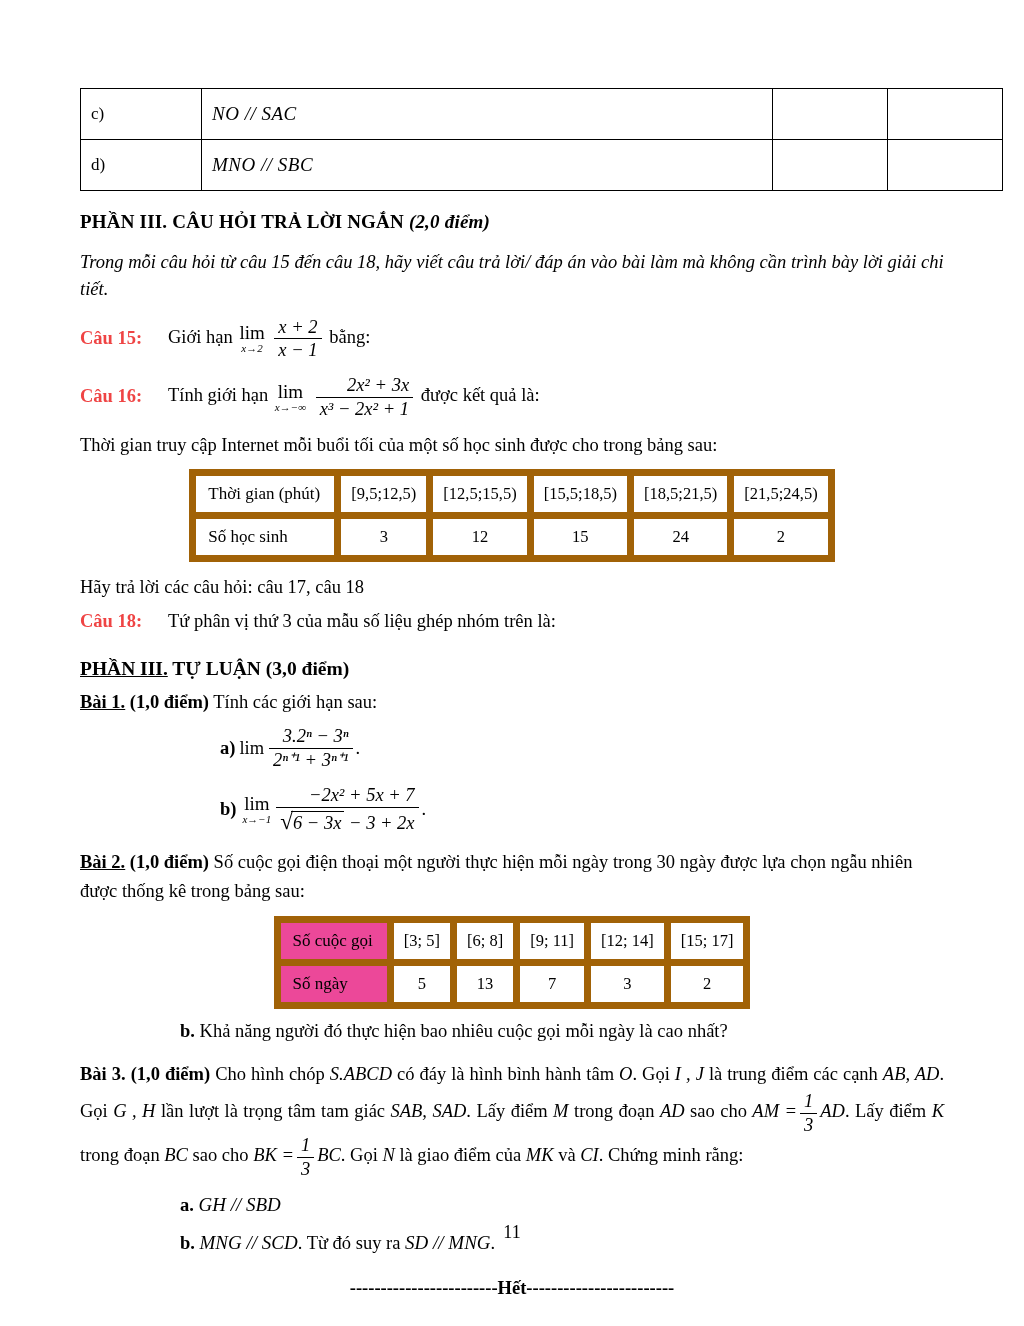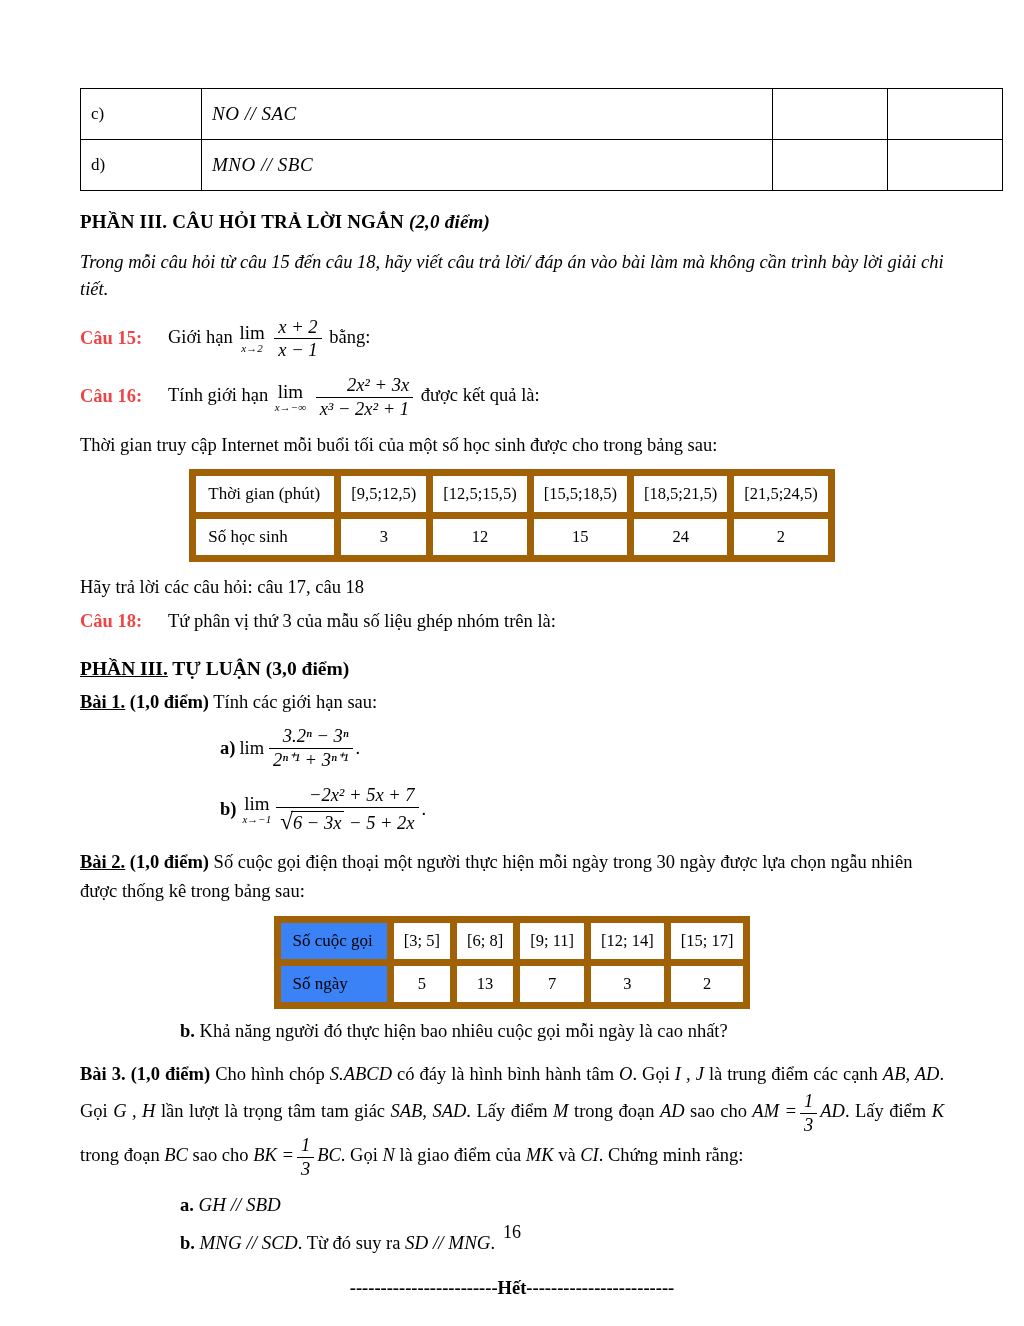--- a/index.html
+++ b/index.html
@@ -135,21 +135,21 @@
     padding: 8px 10px;
     text-align: center;
     font-weight: normal;
   }
   table.data td.rowhead, table.data th.rowhead {
     text-align: left;
     padding-left: 12px;
     padding-right: 14px;
     font-size: 17px;
   }
-  .shade-green { background: #3b82f6; }
+  .shade-green { background: #ec4899; }
 
   
   .underline { text-decoration: underline; }
   h2.section2 {
     font-size: 19.5px;
     font-weight: bold;
     margin: 22px 0 0 0;
   }
   .bai {
     font-size: 18.5px;
@@ -334,21 +334,21 @@
       <div class="row">
         <span class="lbl-ab">b)</span>
         <span class="limop">
           <span class="lim">lim</span>
           <span class="sub">x→−1</span>
         </span>
         <span class="frac">
           <span class="num">−2x² + 5x + 7</span>
           <span class="den">
             <span class="radical">√</span><span class="sqrt">6 − 3x</span>
-            <span>− 5 + 2x</span>
+            <span>− 3 + 2x</span>
           </span>
         </span>
         <span>.</span>
       </div>
     </div>
 
     <div class="bai">
       <b class="u">Bài 2.</b>
       <b class="it">(1,0 điểm)</b>
       <span>Số cuộc gọi điện thoại một người thực hiện mỗi ngày trong 30 ngày được lựa chọn ngẫu nhiên được thống kê trong bảng sau:</span>
@@ -397,14 +397,14 @@
       </div>
       <div>
         <b>b.</b>
         <span class="mvar" style="font-size:19px">MNG  //  SCD</span><span>. Từ đó suy ra </span><span class="mvar" style="font-size:19px">SD //  MNG</span><span>.</span>
       </div>
     </div>
 
     <div class="hetline">------------------------Hết------------------------</div>
   </div>
 
-  <div class="pagenum">16</div>
+  <div class="pagenum">11</div>
 </div>
 
 </body></html>

